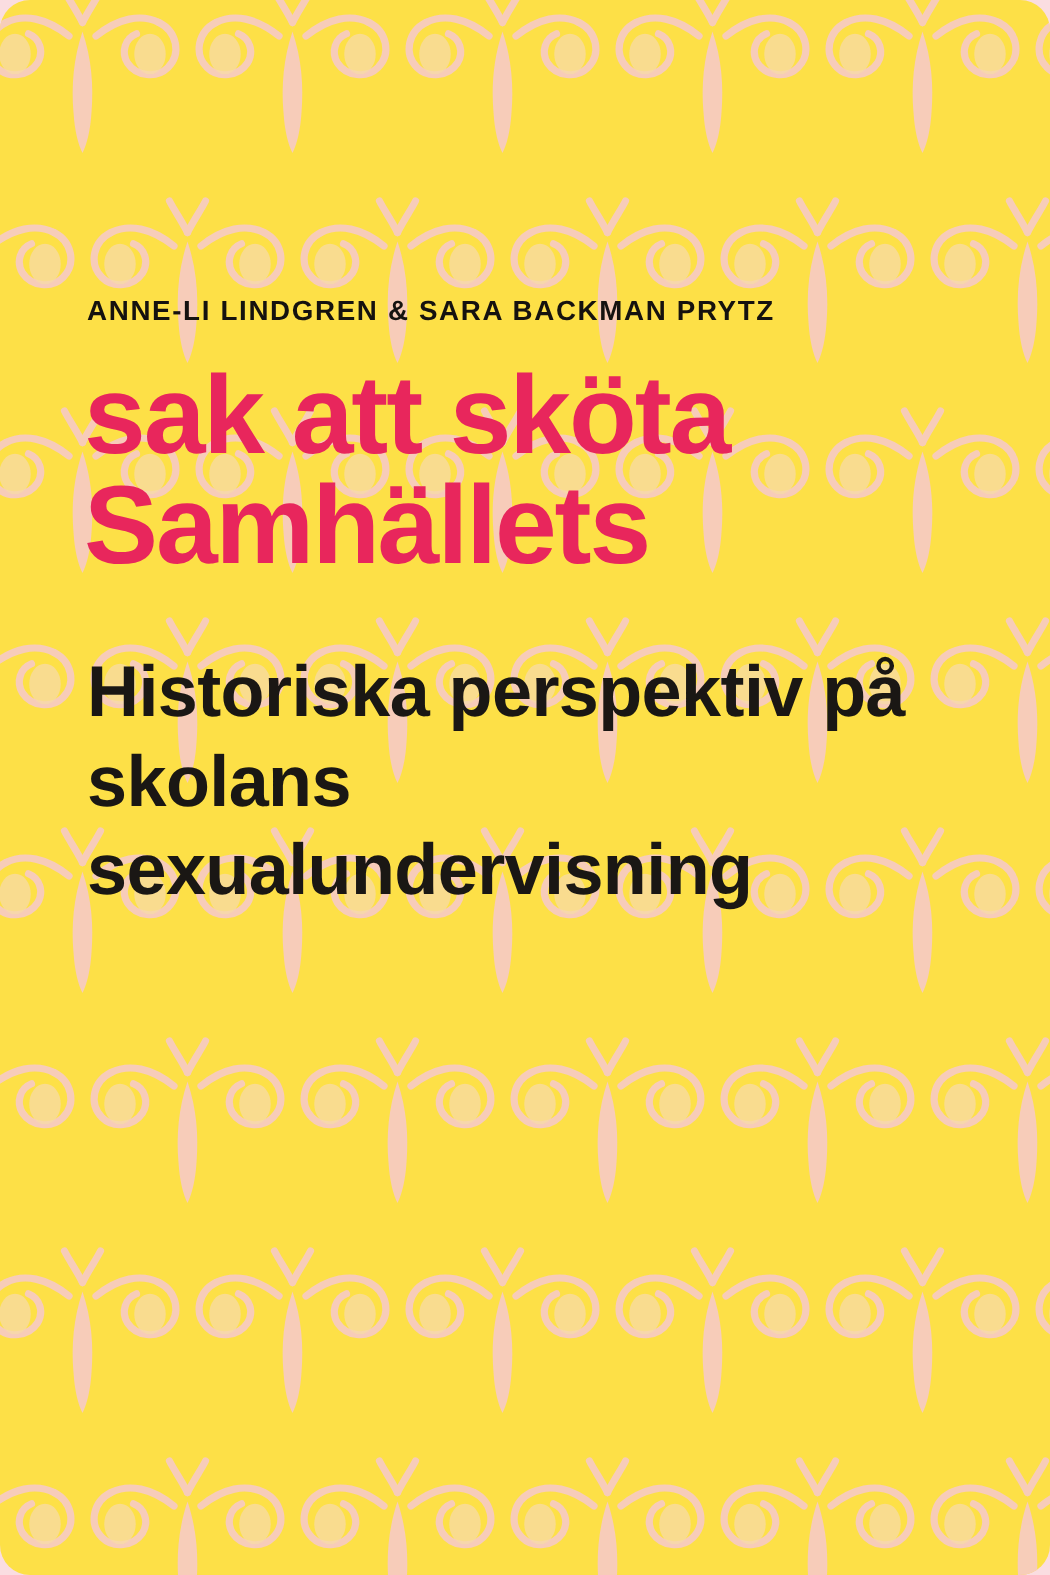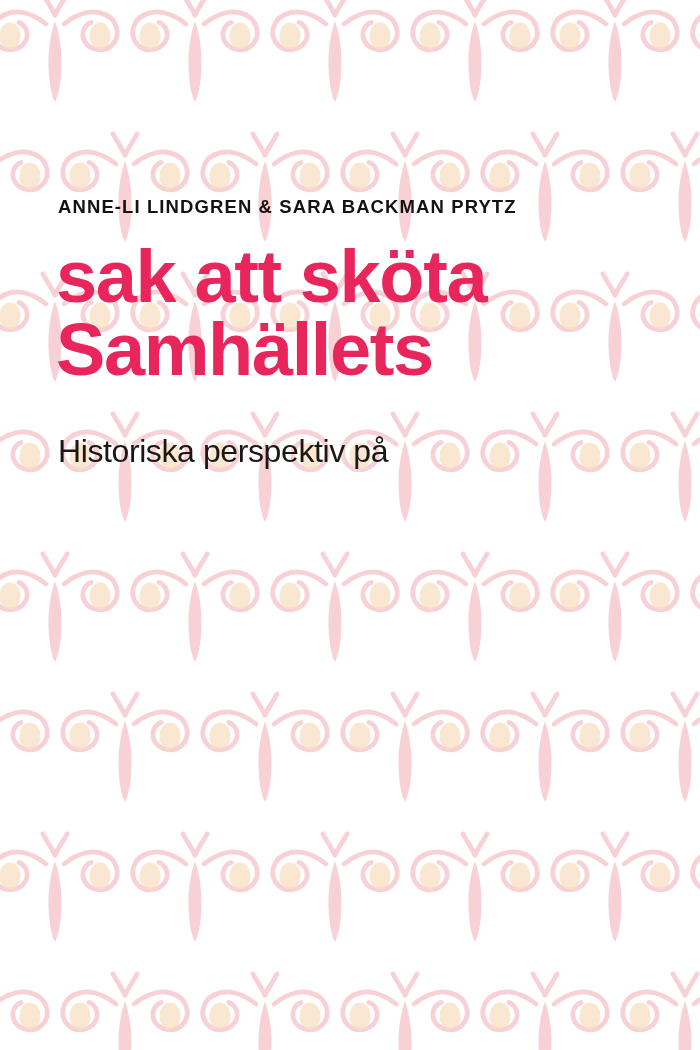--- a/index.html
+++ b/index.html
@@ -11,22 +11,23 @@
     height: 1050px;
     font-family: "Liberation Sans", sans-serif;
     background: #fadde1;
     overflow: hidden;
   }
 
   #cover {
     position: relative;
     width: 700px;
     height: 1050px;
-    background: #ffffff;
+    background: #fde047;
     overflow: hidden;
+    border-radius: 20px;
   }
 
   
   #pattern {
     position: absolute;
     inset: 0;
     z-index: 0;
     pointer-events: none;
   }
   .motif {
@@ -67,22 +68,22 @@
   .title .line {
     display: block;
   }
 
   .subtitle {
     position: absolute;
     left: 58px;
     top: 432px;
     width: 580px;
     color: #1a1714;
-    font-size: 32px;
-    font-weight: normal;
+    font-size: 48px;
+    font-weight: bold;
     line-height: 1.24;
     letter-spacing: -0.4px;
   }
   .subtitle .line {
     display: block;
   }
 </style>
 </head>
 <body>
 
@@ -766,16 +767,17 @@
   <div class="content">
     <div class="authors">ANNE-LI LINDGREN &amp; SARA BACKMAN PRYTZ</div>
 
     <div class="title">
       <span class="line">sak att sköta</span>
       <span class="line">Samhällets</span>
     </div>
 
     <div class="subtitle">
       <span class="line">Historiska perspektiv på</span>
+      <span class="line">skolans sexualundervisning</span>
     </div>
 
   </div>
 </div>
 
 </body></html>

